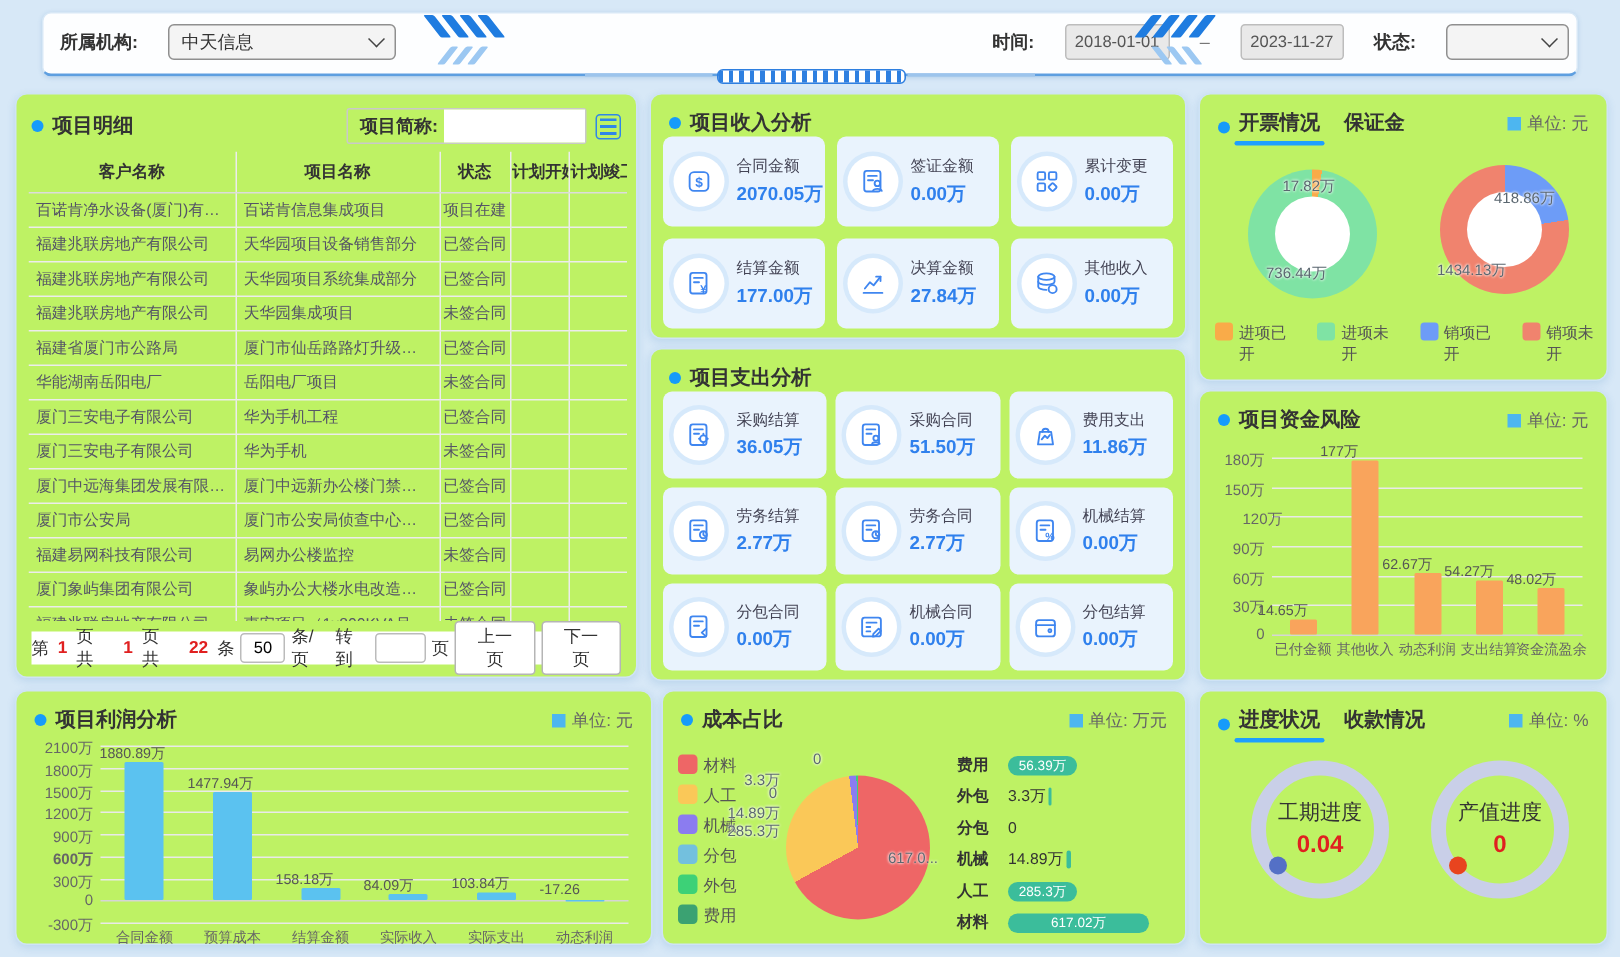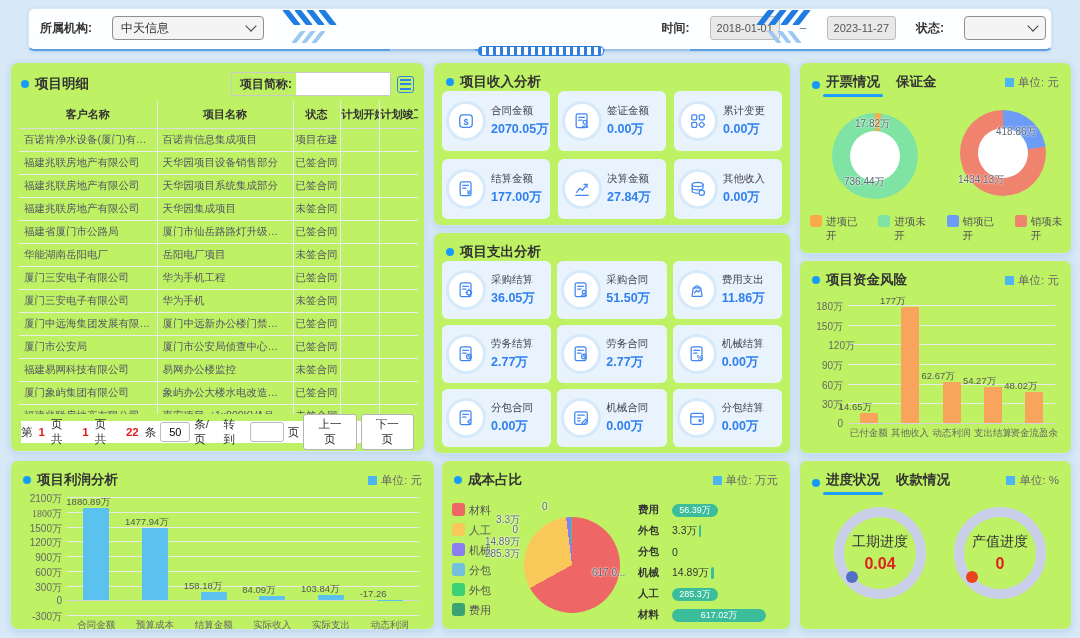--- a/index.html
+++ b/index.html
@@ -586,29 +586,29 @@
       <span>项目利润分析</span>
     </div>
     <div class="unit">
         <span class="usq"></span>
         <span>单位: 元</span>
       </div>
     <div class="plot" id="profit-plot" style="left:10px;top:32px;width:405px;height:134px">
         <div class="grid" style="left: 46px; top: 4px; width: 352px;"></div>
         <div class="ytick" style="left: 0px; top: -1px; width: 41px;">2100万</div>
         <div class="grid" style="left: 46px; top: 18.75px; width: 352px;"></div>
-        <div class="ytick" style="left: 0px; top: 13.75px; width: 41px; font-family: Liberation Serif, serif;">1800万</div>
+        <div class="ytick" style="left: 0px; top: 13.75px; width: 41px;">1800万</div>
         <div class="grid" style="left: 46px; top: 33.5px; width: 352px;"></div>
         <div class="ytick" style="left: 0px; top: 28.5px; width: 41px;">1500万</div>
         <div class="grid" style="left: 46px; top: 48.25px; width: 352px;"></div>
         <div class="ytick" style="left: 0px; top: 43.25px; width: 41px;">1200万</div>
         <div class="grid" style="left: 46px; top: 63px; width: 352px;"></div>
         <div class="ytick" style="left: 0px; top: 58px; width: 41px;">900万</div>
         <div class="grid" style="left: 46px; top: 77.75px; width: 352px;"></div>
-        <div class="ytick" style="left: 0px; top: 72.75px; width: 41px;">600万</div>
+        <div class="ytick" style="left: 0px; top: 72.75px; width: 41px; font-weight: bold;">600万</div>
         <div class="grid" style="left: 46px; top: 92.5px; width: 352px;"></div>
         <div class="ytick" style="left: 0px; top: 87.5px; width: 41px;">300万</div>
         <div class="grid zero" style="left: 46px; top: 107.25px; width: 352px;"></div>
         <div class="ytick" style="left: 0px; top: 102.25px; width: 41px;">0</div>
         <div class="grid" style="left: 46px; top: 122px; width: 352px;"></div>
         <div class="ytick" style="left: 0px; top: 117px; width: 41px;">-300万</div>
         <div class="vbar" style="left: 62.3333px; top: 14.7729px; width: 26px; height: 92.4771px; background: rgb(91, 194, 240);"></div>
         <div class="vlabel" style="left: 45.3333px; top: 2.77291px; width: 60px;">1880.89万</div>
         <div class="cat" style="left: 49.3333px; top: 126px; width: 52px;">合同金额</div>
         <div class="vbar" style="left: 121px; top: 34.5846px; width: 26px; height: 72.6654px; background: rgb(91, 194, 240);"></div>

